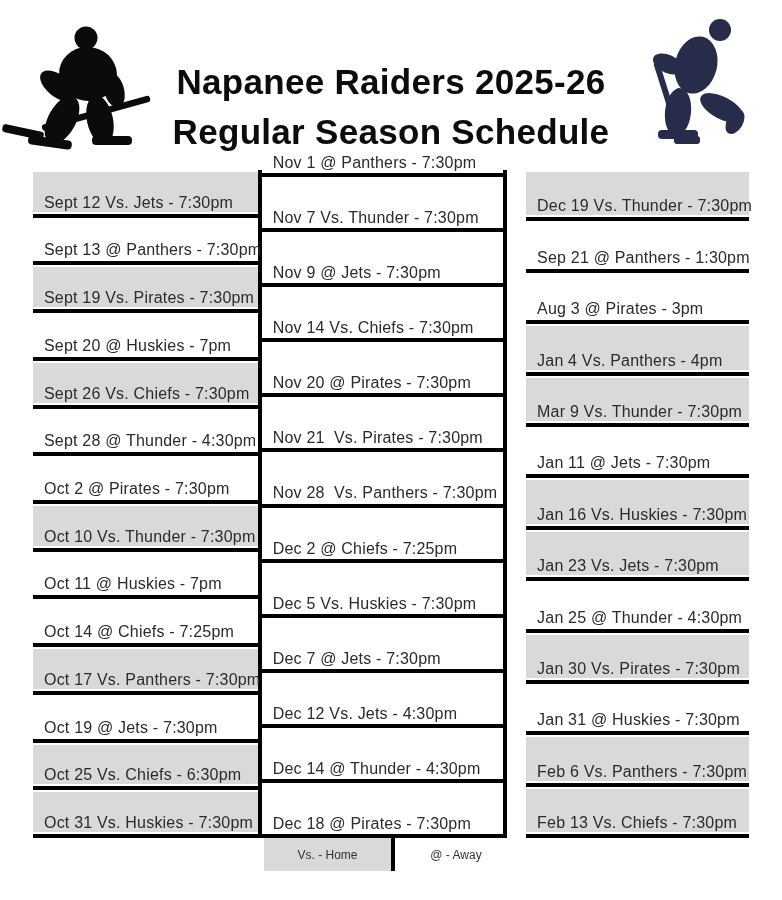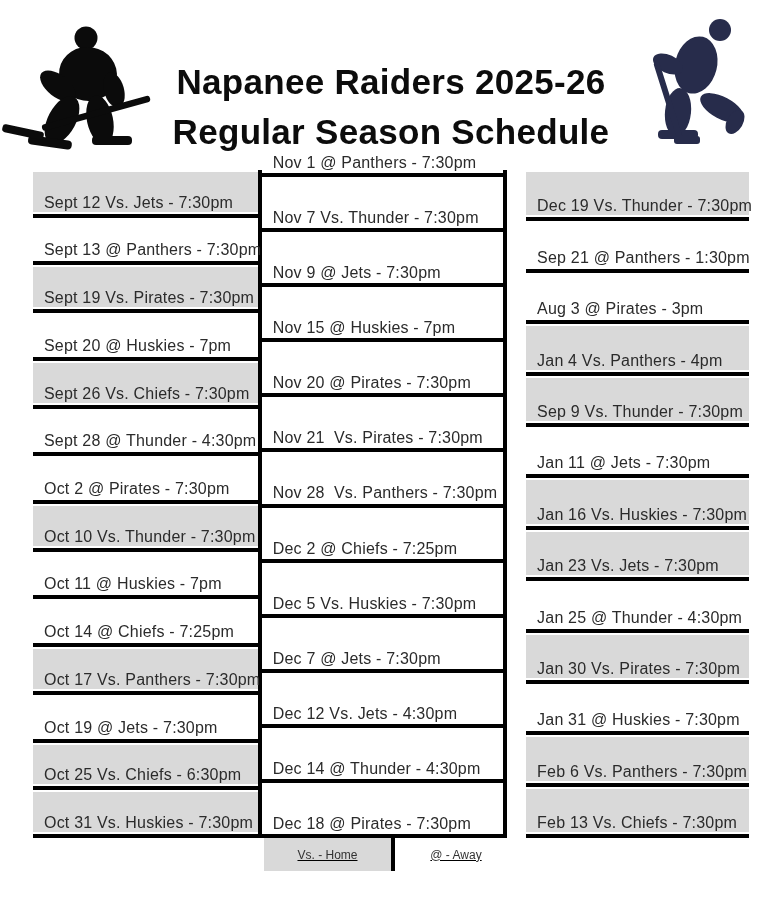--- a/index.html
+++ b/index.html
@@ -37,21 +37,21 @@
   }
   .fill.home { background:var(--home-bg); }
   .fill.away { background:var(--away-bg); }
   .fill span {
     font-size:16px; color:var(--cell-text); white-space:pre; letter-spacing:.2px;
   }
 
   
   .legend {
     position:absolute; left:264px; top:838px; width:253px; height:33px;
-    display:flex; align-items:stretch;text-decoration:underline;
+    display:flex; align-items:stretch;
   }
   .legend-box {
     display:flex; align-items:center; justify-content:center;
     font-size:12px; color:#333333;
   }
   .legend-home { width:127px; background:var(--home-bg); }
   .legend-div  { width:4px; background:var(--line); }
   .legend-away { flex:1; background:var(--away-bg); }
 </style>
 </head>
@@ -177,22 +177,22 @@
           <div class="fill home">
             <span>Nov 7 Vs. Thunder - 7:30pm</span>
           </div>
         </div>
         <div class="cell">
           <div class="fill away">
             <span>Nov 9 @ Jets - 7:30pm</span>
           </div>
         </div>
         <div class="cell">
-          <div class="fill away">
-            <span>Nov 15 @ Huskies - 7pm</span>
+          <div class="fill home">
+            <span>Nov 14 Vs. Chiefs - 7:30pm</span>
           </div>
         </div>
         <div class="cell">
           <div class="fill away">
             <span>Nov 20 @ Pirates - 7:30pm</span>
           </div>
         </div>
         <div class="cell">
           <div class="fill home">
             <span>Nov 21  Vs. Pirates - 7:30pm</span>
@@ -251,21 +251,21 @@
             <span>Aug 3 @ Pirates - 3pm</span>
           </div>
         </div>
         <div class="cell">
           <div class="fill home">
             <span>Jan 4 Vs. Panthers - 4pm</span>
           </div>
         </div>
         <div class="cell">
           <div class="fill home">
-            <span>Sep 9 Vs. Thunder - 7:30pm</span>
+            <span>Mar 9 Vs. Thunder - 7:30pm</span>
           </div>
         </div>
         <div class="cell">
           <div class="fill away">
             <span>Jan 11 @ Jets - 7:30pm</span>
           </div>
         </div>
         <div class="cell">
           <div class="fill home">
             <span>Jan 16 Vs. Huskies - 7:30pm</span>

